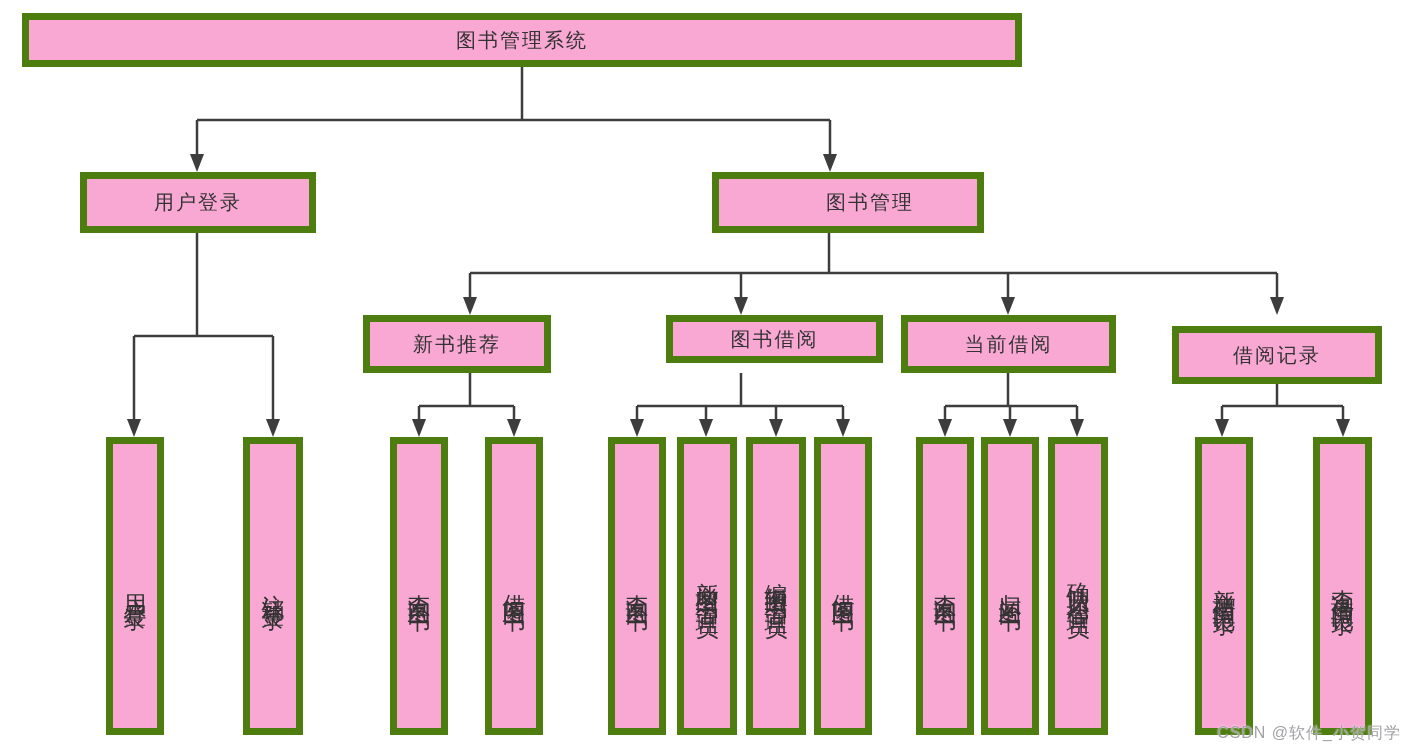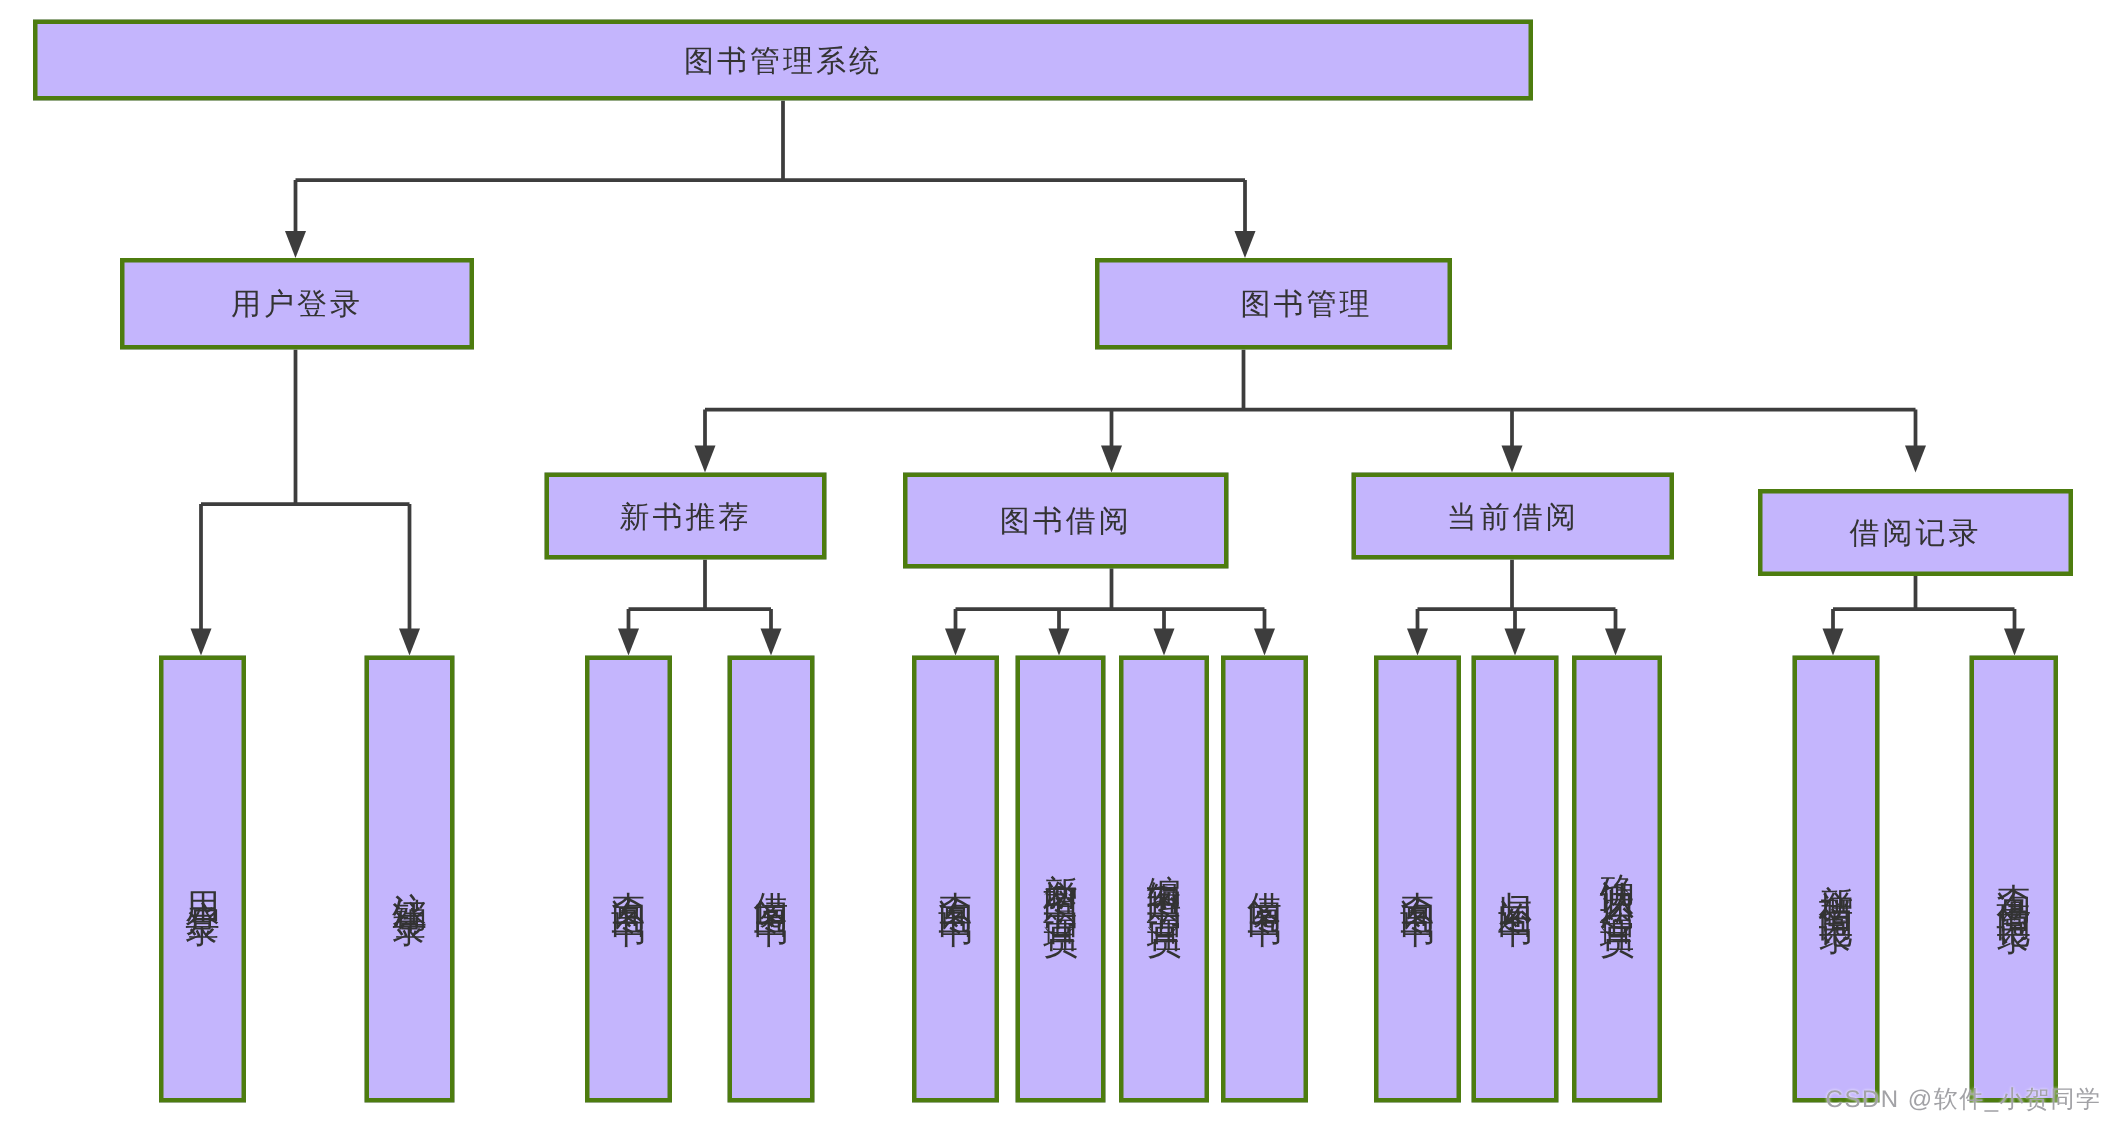--- a/index.html
+++ b/index.html
@@ -7,22 +7,22 @@
     position:relative;
     width:1405px;height:747px;
     background:#ffffff;
     font-family:"Liberation Sans","DejaVu Sans",sans-serif;
     overflow:hidden;
   }
   .connectors{position:absolute;left:0;top:0;z-index:1;}
   .node{
     position:absolute;
     box-sizing:border-box;
-    border:3px solid #4d7c0f;
-    background:#c4b5fd;
+    border:7px solid #4d7c0f;
+    background:#f9a8d4;
     display:flex;
     align-items:center;
     justify-content:center;
     color:#333333;
     z-index:2;
     text-align:center;
   }
   .node.h{
     font-size:20px;
     letter-spacing:2px;
@@ -121,24 +121,24 @@
       <line x1="1222" y1="406" x2="1222" y2="421" fill="none"></line>
       <polygon points="1215,419 1229,419 1222,437" stroke="none"></polygon>
       <line x1="1343" y1="406" x2="1343" y2="421" fill="none"></line>
       <polygon points="1336,419 1350,419 1343,437" stroke="none"></polygon>
     </g>
   </svg>
 
   <div class="node h" style="left:22px;top:13px;width:1000px;height:54px;">图书管理系统</div>
 
   <div class="node h" style="left:80px;top:172px;width:236px;height:61px;">用户登录</div>
-  <div class="node h" style="left:730px;top:172px;width:238px;height:61px;padding-left:44px;">图书管理</div>
+  <div class="node h" style="left:712px;top:172px;width:272px;height:61px;padding-left:44px;">图书管理</div>
 
   <div class="node h" style="left:363px;top:315px;width:188px;height:58px;">新书推荐</div>
-  <div class="node h" style="left:602px;top:315px;width:217px;height:64px;">图书借阅</div>
+  <div class="node h" style="left:666px;top:315px;width:217px;height:48px;">图书借阅</div>
   <div class="node h" style="left:901px;top:315px;width:215px;height:58px;text-align:center;">当前借阅</div>
   <div class="node h" style="left:1172px;top:315px;width:210px;height:58px;margin-top:11px;">借阅记录</div>
 
   <div class="node vert" style="left:106px;top:437px;width:58px;height:298px;">用户登录</div>
   <div class="node vert" style="left:243px;top:437px;width:60px;height:298px;">注销登录</div>
 
   <div class="node vert" style="left:390px;top:437px;width:58px;height:298px;">查询图书</div>
   <div class="node vert" style="left:485px;top:437px;width:58px;height:298px;">借阅图书</div>
 
   <div class="node vert" style="left:608px;top:437px;width:58px;height:298px;">查询图书</div>

